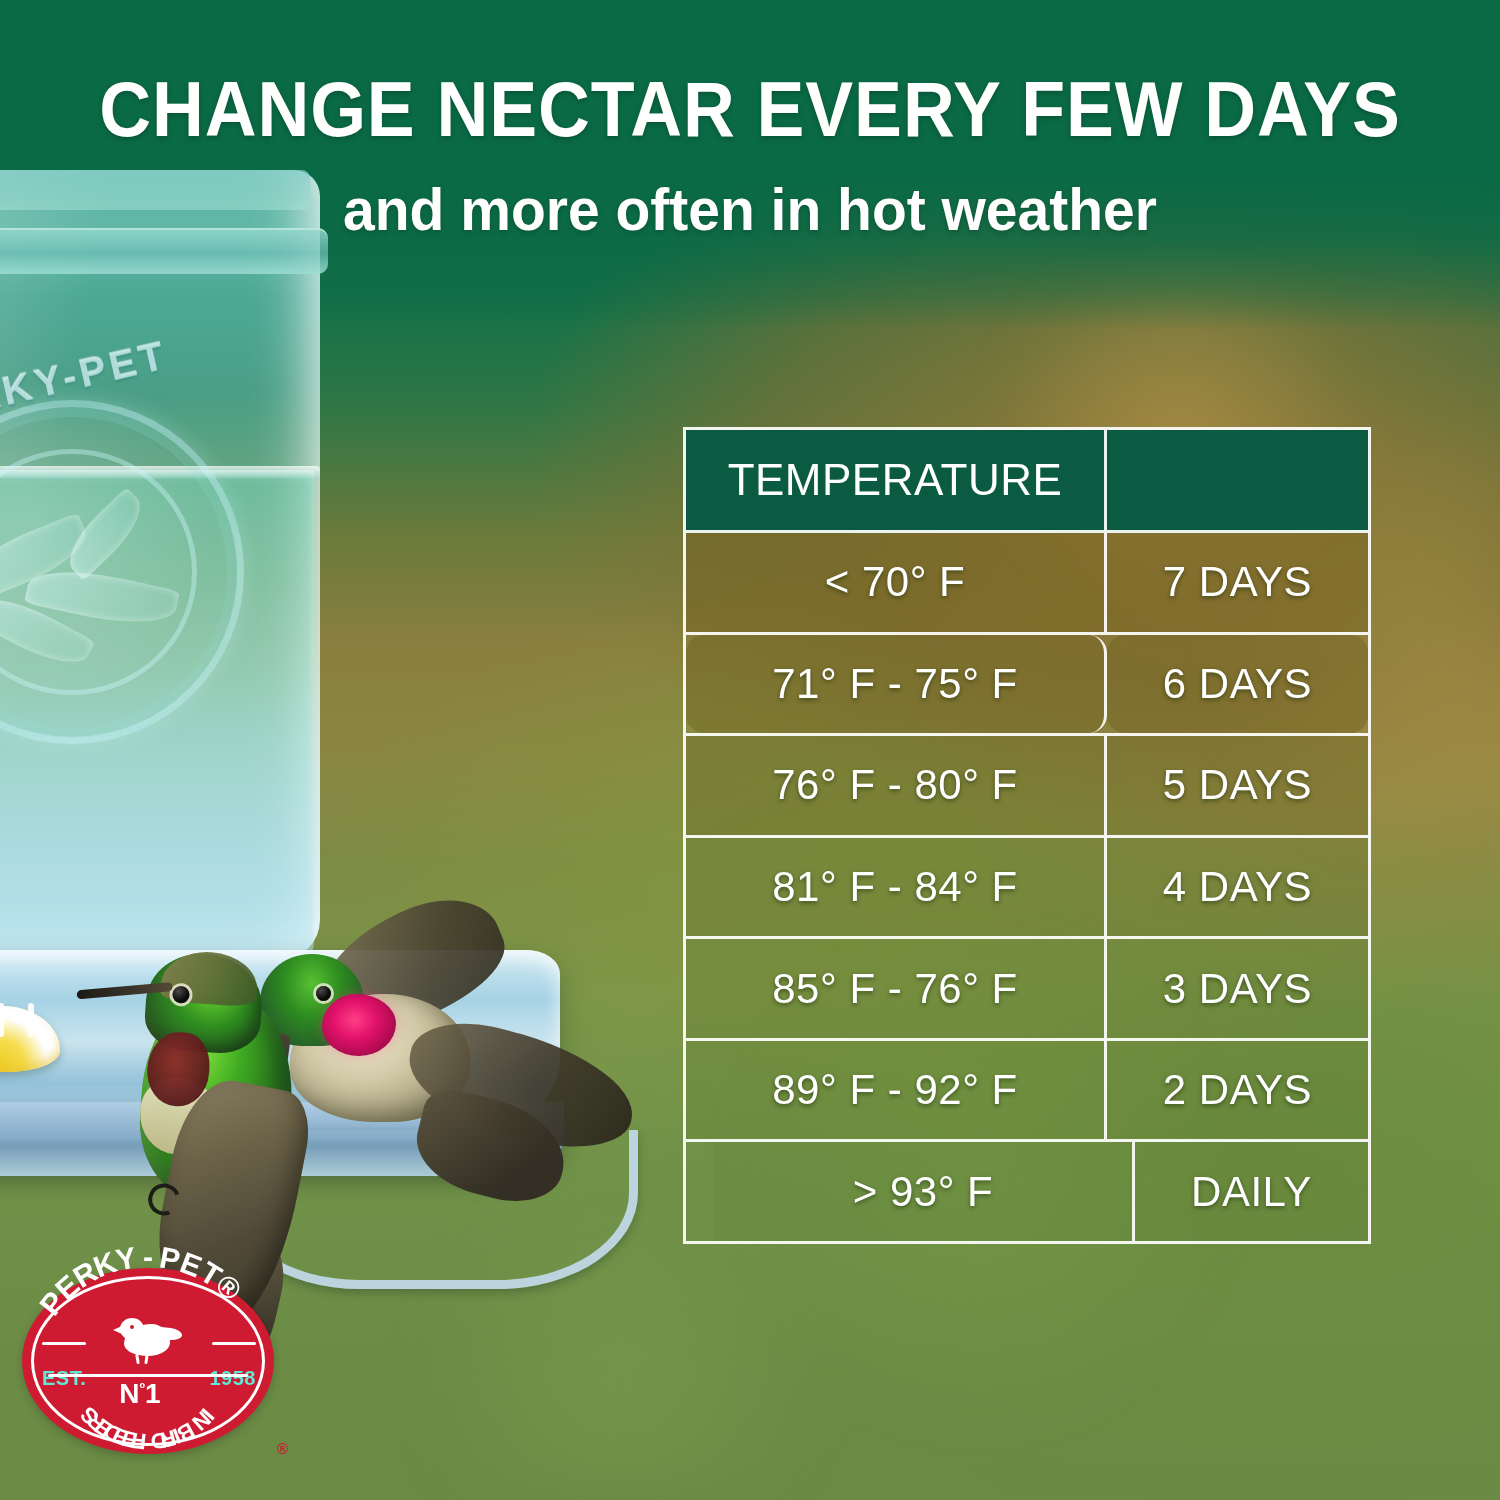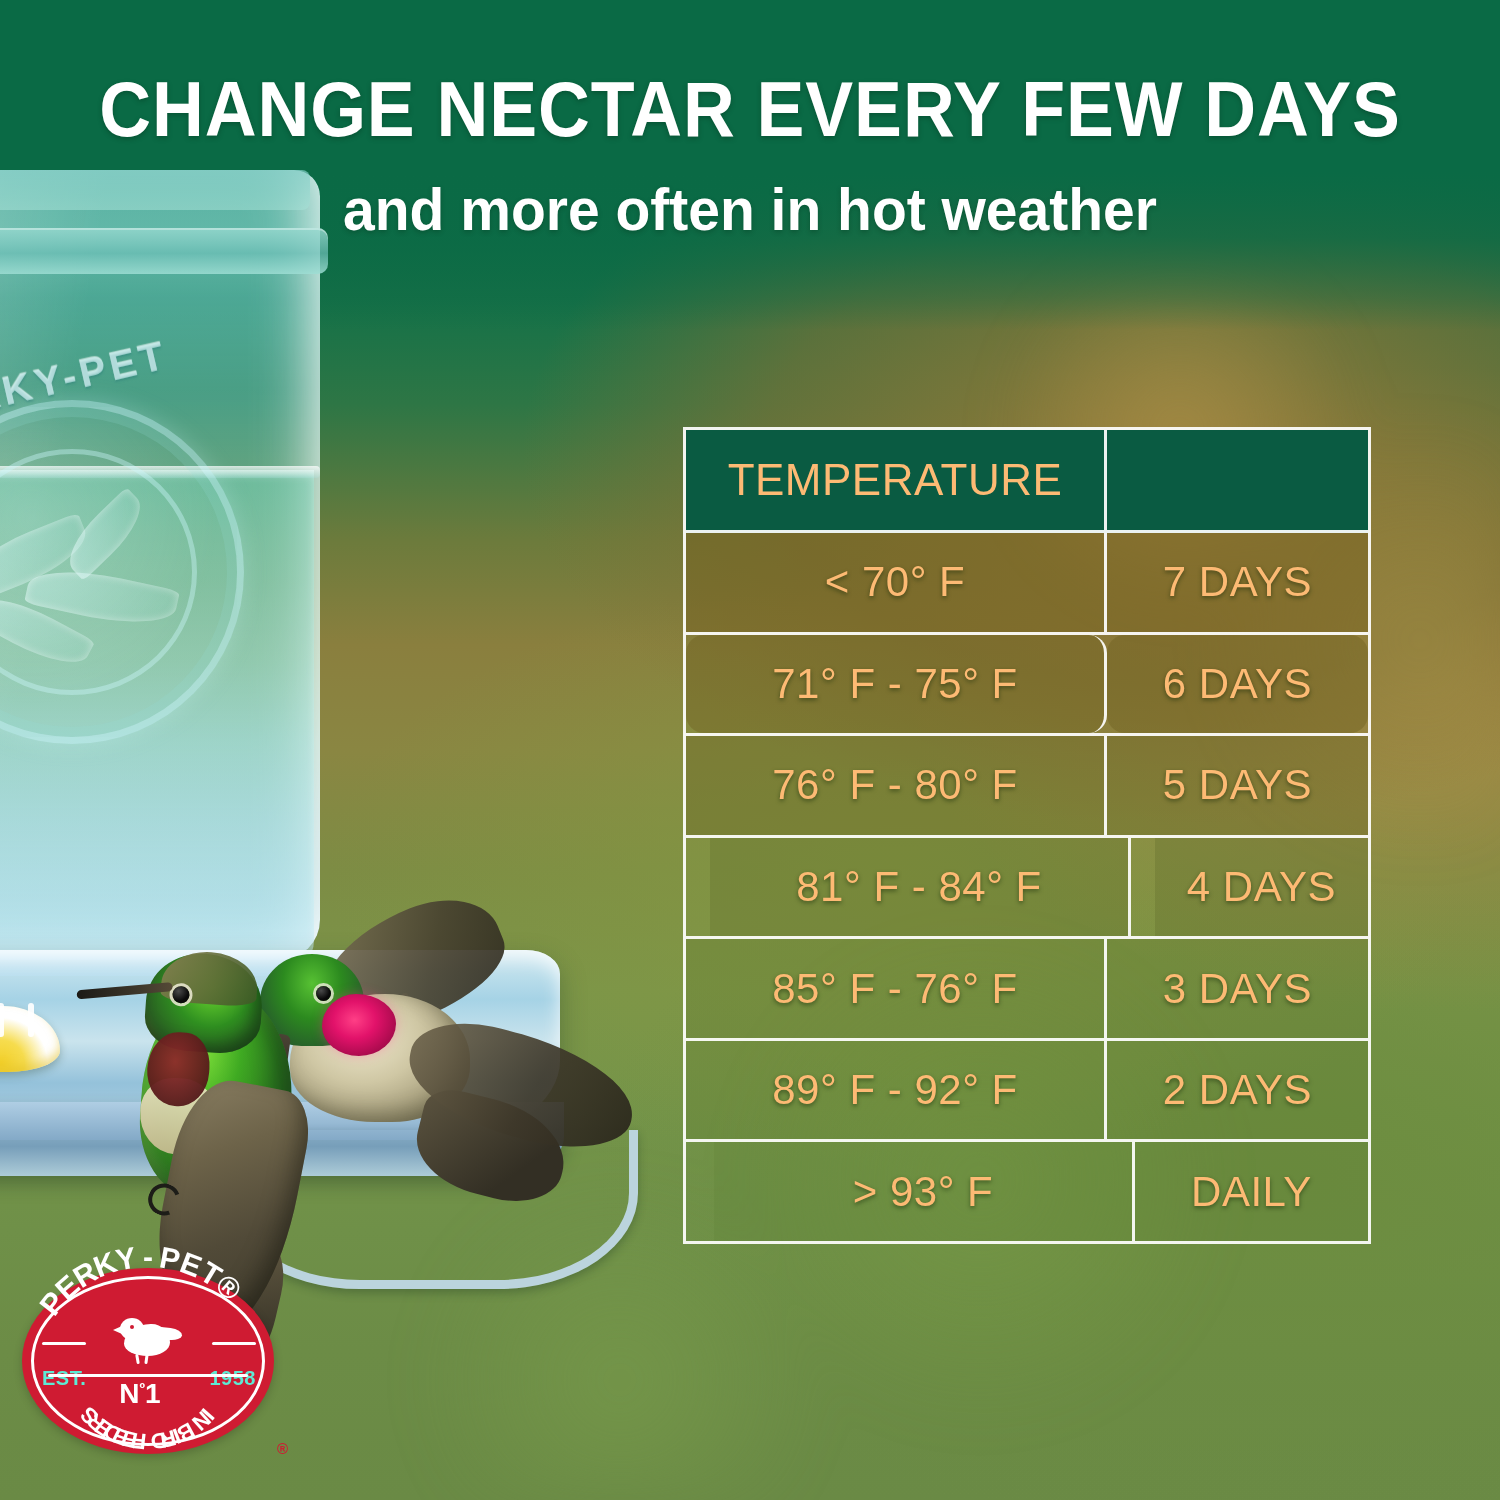--- a/index.html
+++ b/index.html
@@ -310,36 +310,36 @@
     border:3px solid rgba(255,255,255,.92);
     box-sizing:border-box;
     display:flex;flex-direction:column;
   }
   .trow{display:flex;flex:1 1 0;border-bottom:3px solid rgba(255,255,255,.92);}
   .trow:last-child{border-bottom:none;margin-left:28px;}
   .thead{flex:0 0 100px;background:#0a5b42;}
   .thead .tcell{background:#0a5b42;}
   .tcell{
     display:flex;align-items:center;justify-content:center;
-    color:#fdba74;
+    color:#ffffff;
     font-family:"Liberation Sans",sans-serif;
     font-weight:400;
     font-size:42px;
     letter-spacing:.5px;
     text-shadow:0 2px 4px rgba(20,40,10,.55);
     box-sizing:border-box;
   }
   .c-temp{flex:0 0 421px;border-right:3px solid rgba(255,255,255,.92);}
   .c-days{flex:1 1 auto;}
   .thead .tcell{text-shadow:none;font-size:44px;}
 
   .r1 .tcell{background:rgba(116,96,30,.46);}
   .r2 .tcell{background:rgba(110,96,32,.42);border-radius:18px;}
   .r3 .tcell{background:rgba(104,100,36,.38);}
-  .r4 .tcell{background:rgba(96,110,42,.32);margin-left:24px;}
+  .r4 .tcell{background:rgba(96,110,42,.32);}
   .r5 .tcell{background:rgba(92,118,46,.28);}
   .r6 .tcell{background:rgba(90,122,48,.24);}
   .r7 .tcell{background:rgba(90,126,50,.20);}
 
   
   .logo{position:absolute;left:22px;top:1268px;width:252px;height:186px;}
   .logo .oval{
     position:absolute;inset:0;border-radius:50%;
     background:#cf1b32;
     box-shadow:0 3px 10px rgba(0,0,0,.2);

